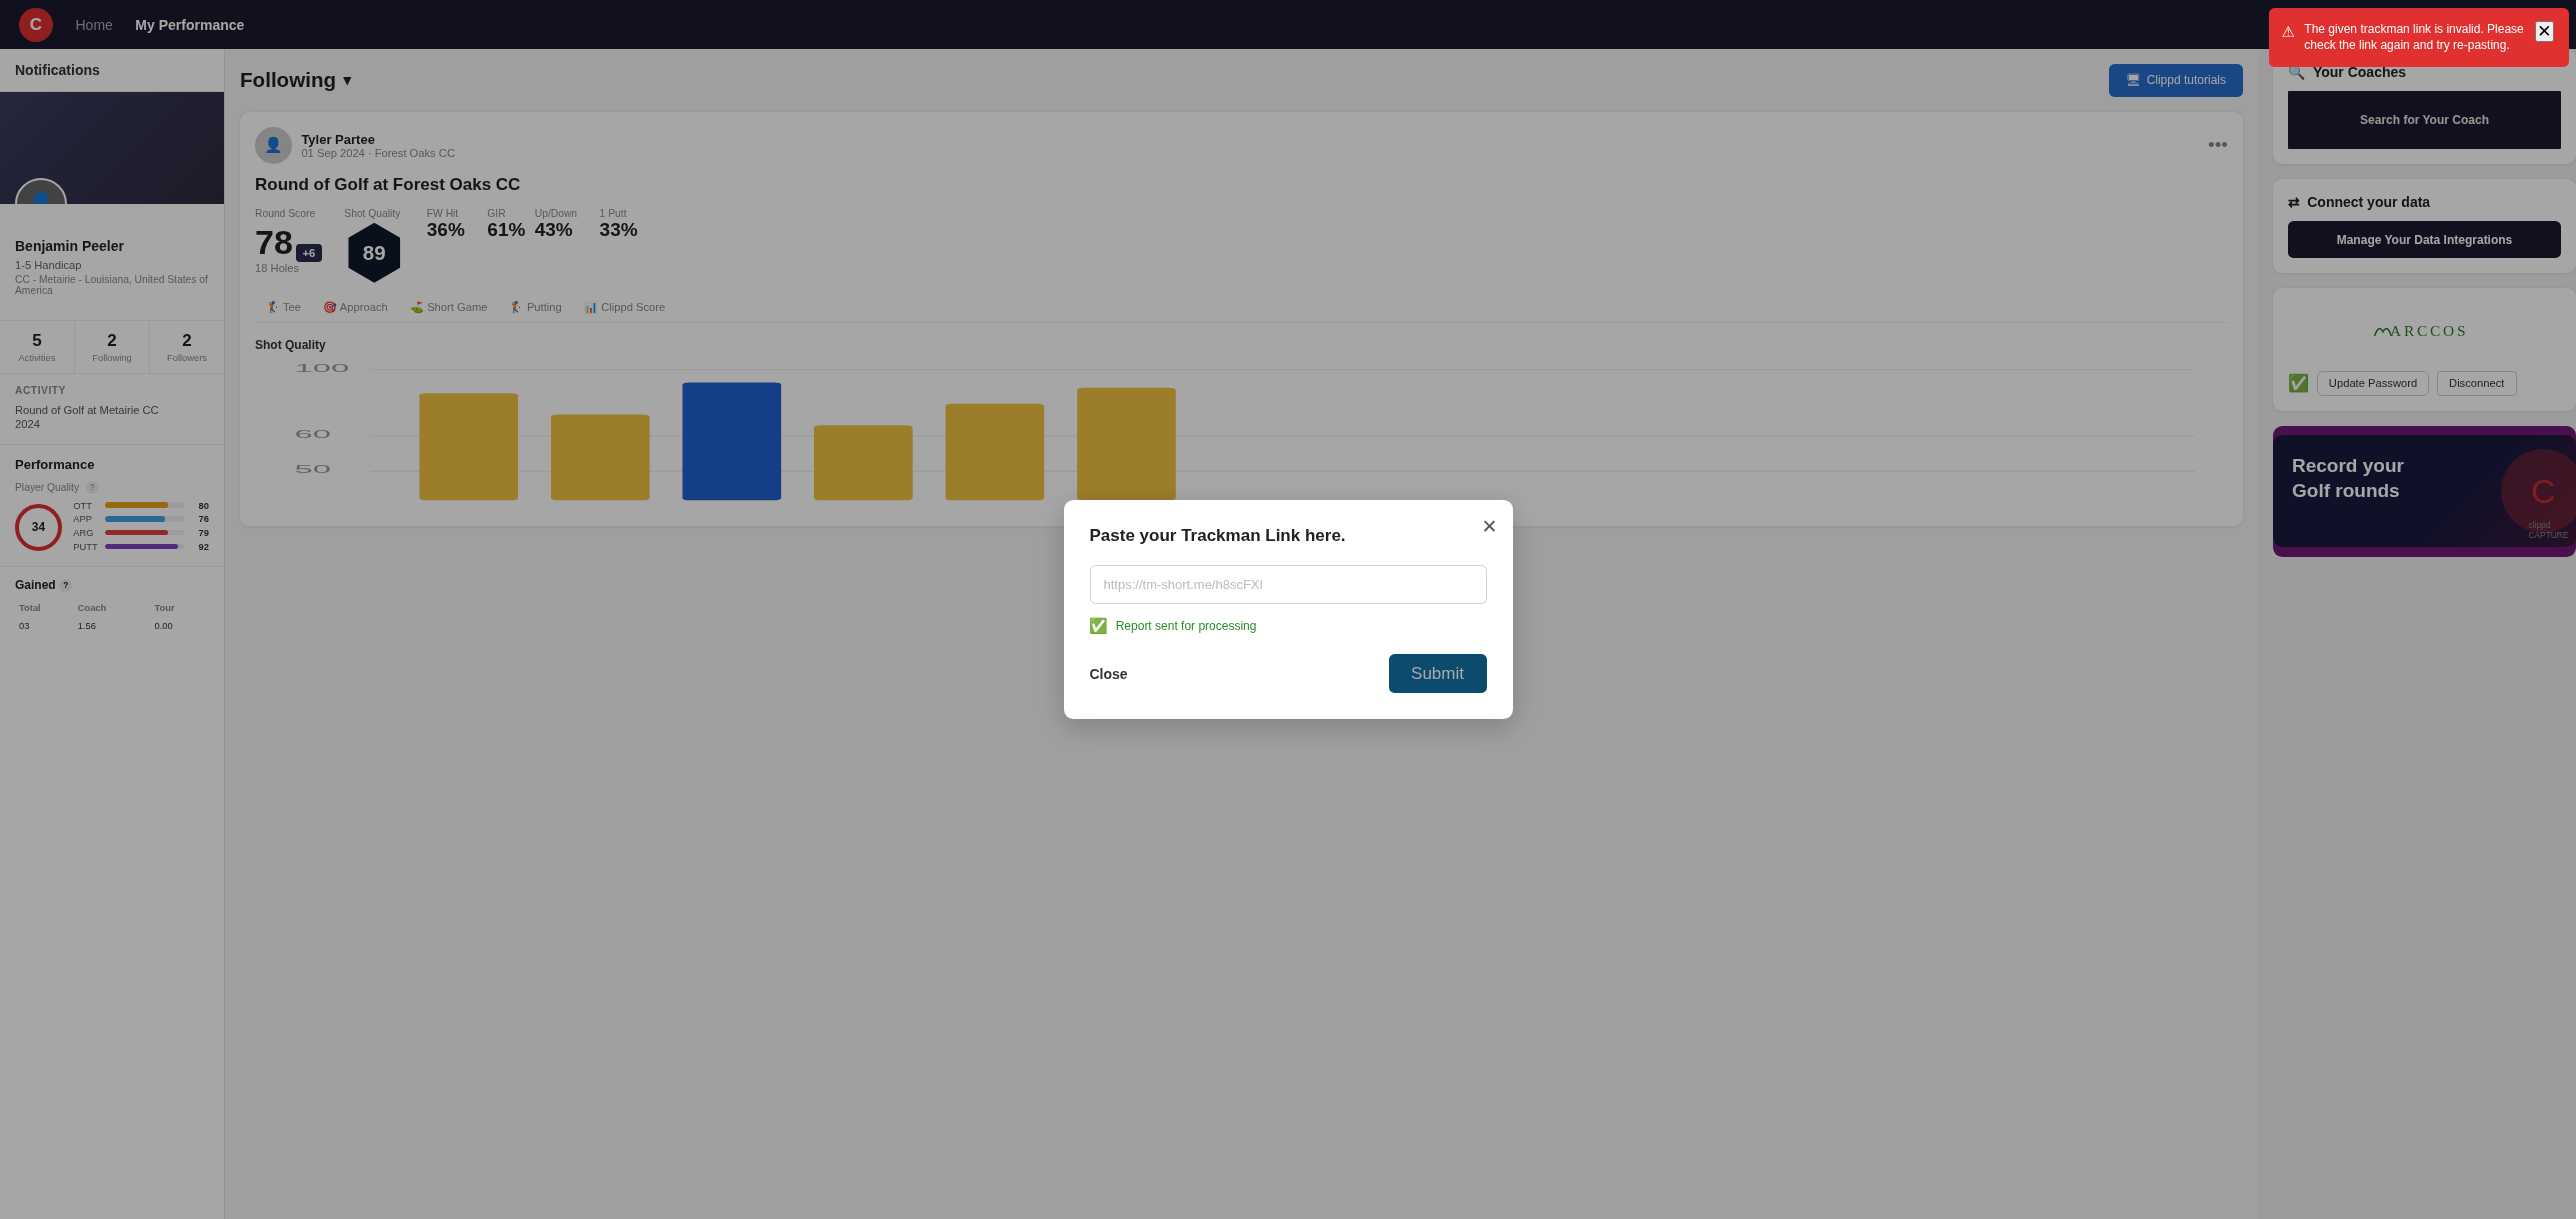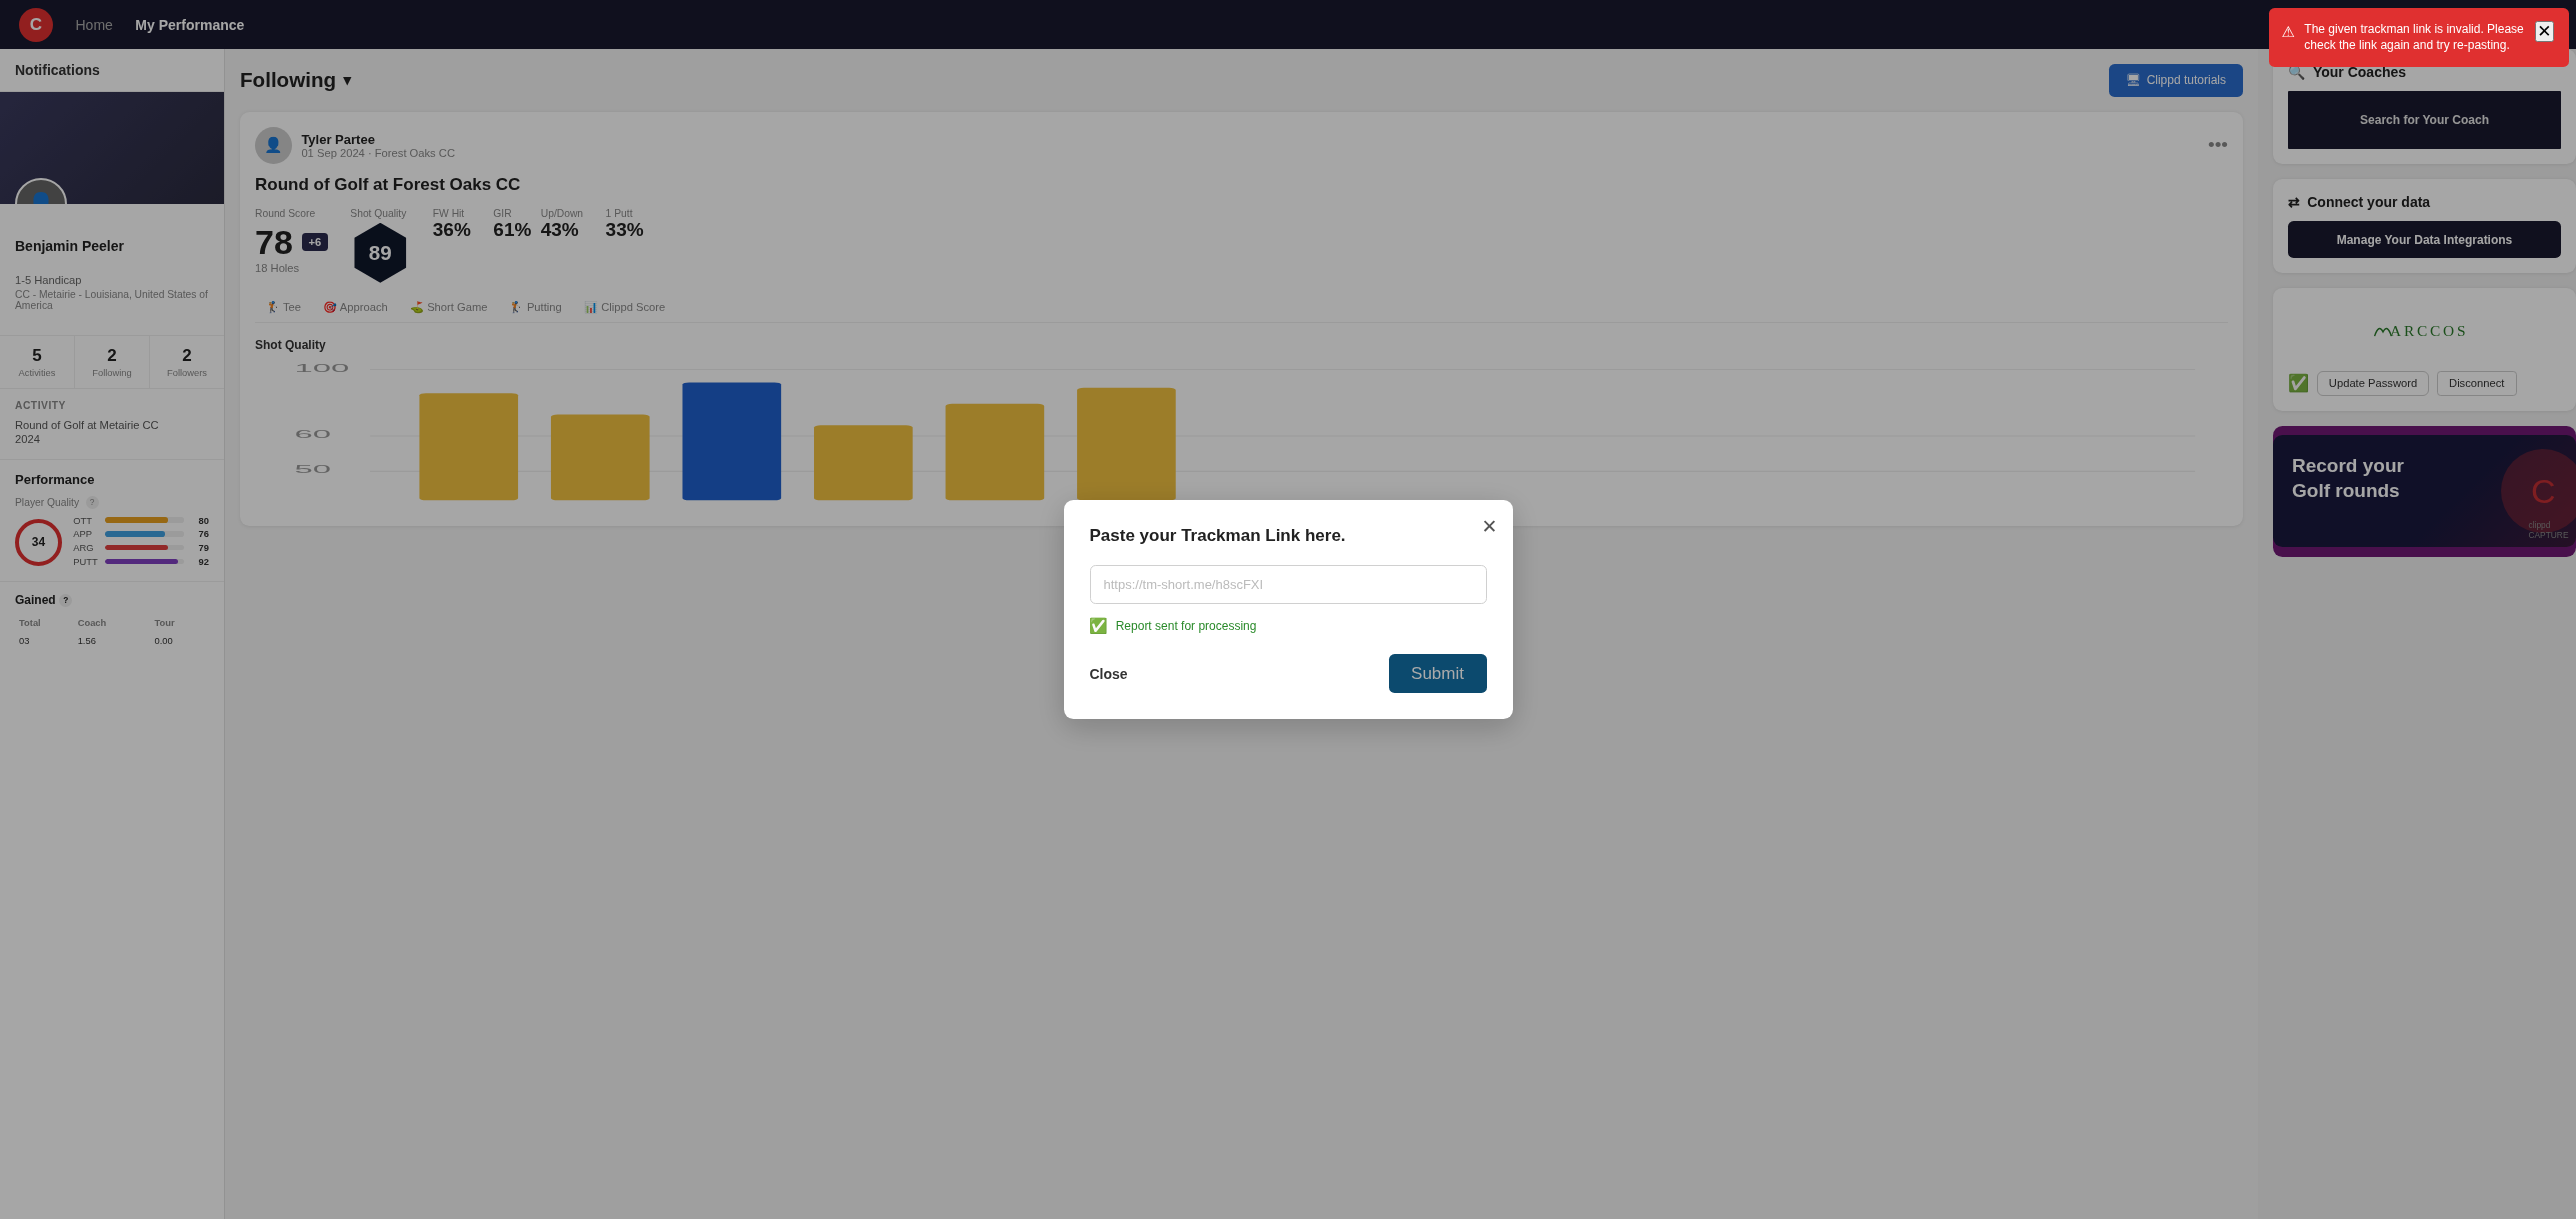--- a/index.html
+++ b/index.html
@@ -57,21 +57,21 @@
     .profile-banner-img {
       width: 100%; height: 100%; background: linear-gradient(135deg, #3a3a5e, #2a2a3e);
     }
     .profile-avatar {
       width: 52px; height: 52px; border-radius: 50%; background: #666;
       border: 2.8px solid #fff; position: absolute; bottom: -26px; left: 15px;
       display: flex; align-items: center; justify-content: center; color: #ccc; font-size: 22.5px;
     }
     .profile-info { padding: 34px 15px 15px; }
     .profile-name { font-size: 14px; font-weight: 700; color: #222; }
-    .profile-handicap { font-size: 11.2px; color: #666; margin-top: 20px; }
+    .profile-handicap { font-size: 11.2px; color: #666; margin-top: 5px; }
     .profile-location { font-size: 10.3px; color: #888; margin-top: 2.8px; }
     .profile-stats { display: flex; gap: 0; border-top: 0.9px solid #eee; margin-top: 9.4px; }
     .profile-stat { flex: 1; padding: 9.4px 7.5px; text-align: center; border-right: 0.9px solid #eee; }
     .profile-stat:last-child { border-right: none; }
     .profile-stat-num { font-size: 17px; font-weight: 700; color: #222; }
     .profile-stat-label { font-size: 9.4px; color: #888; margin-top: 1.9px; }
 
     .sidebar-section { padding: 11.2px 15px; border-top: 0.9px solid #eee; }
     .sidebar-section-title { font-size: 10.3px; font-weight: 700; color: #888; text-transform: uppercase; letter-spacing: 0.5px; margin-bottom: 7.5px; }
     .activity-item { font-size: 11.2px; color: #555; margin-bottom: 2.8px; }
@@ -117,21 +117,21 @@
     .feed-card-header { display: flex; align-items: center; gap: 9.4px; margin-bottom: 11.2px; }
     .feed-avatar { width: 37px; height: 37px; border-radius: 50%; background: #ccc; flex-shrink: 0; display: flex; align-items: center; justify-content: center; color: #888; }
     .feed-user-name { font-size: 13px; font-weight: 700; color: #222; }
     .feed-user-meta { font-size: 11.2px; color: #888; }
     .feed-more { margin-left: auto; cursor: pointer; color: #888; font-size: 19px; }
     .feed-title { font-size: 17px; font-weight: 700; color: #222; margin-bottom: 13px; }
 
     .round-stats { display: flex; gap: 22.5px; margin-bottom: 11.2px; }
     .round-stat-block { }
     .round-stat-label { font-size: 10.3px; color: #888; margin-bottom: 3.7px; }
-    .round-score-big { font-size: 34px; font-weight: 800; color: #222; display: flex; align-items: center; gap: 9px; }
+    .round-score-big { font-size: 34px; font-weight: 800; color: #222; display: flex; align-items: flex-end; gap: 3px; }
     .round-score-badge { background: #2a2a4e; color: #fff; font-size: 11.2px; font-weight: 600; padding: 2.8px 6.6px; border-radius: 3.7px; }
     .round-score-sub { font-size: 11.2px; color: #888; }
     .shot-quality-hex {
       width: 60px; height: 60px; background: #0f172a;
       clip-path: polygon(50% 0%, 93% 25%, 93% 75%, 50% 100%, 7% 75%, 7% 25%);
       display: flex; align-items: center; justify-content: center;
       color: #fff; font-size: 20.6px; font-weight: 700;
     }
     .round-stat-pair { display: flex; gap: 22.5px; }
     .round-stat-mini { }

